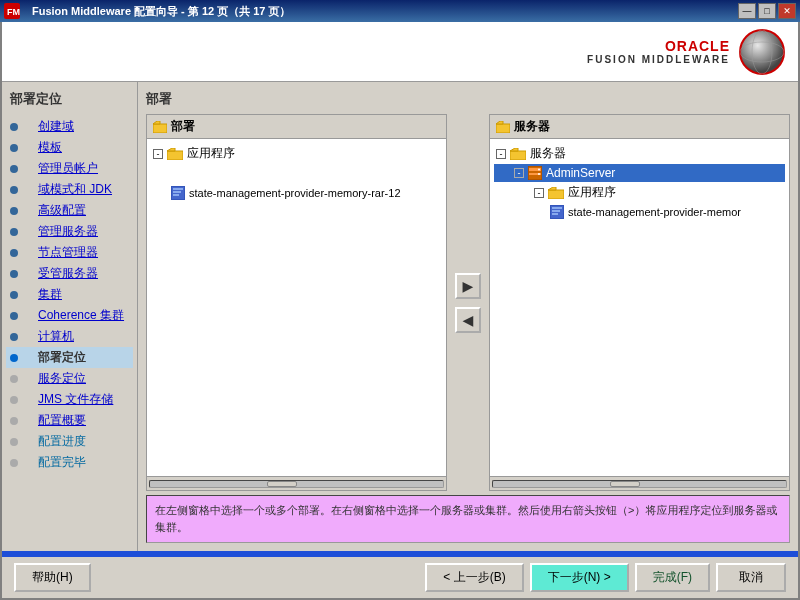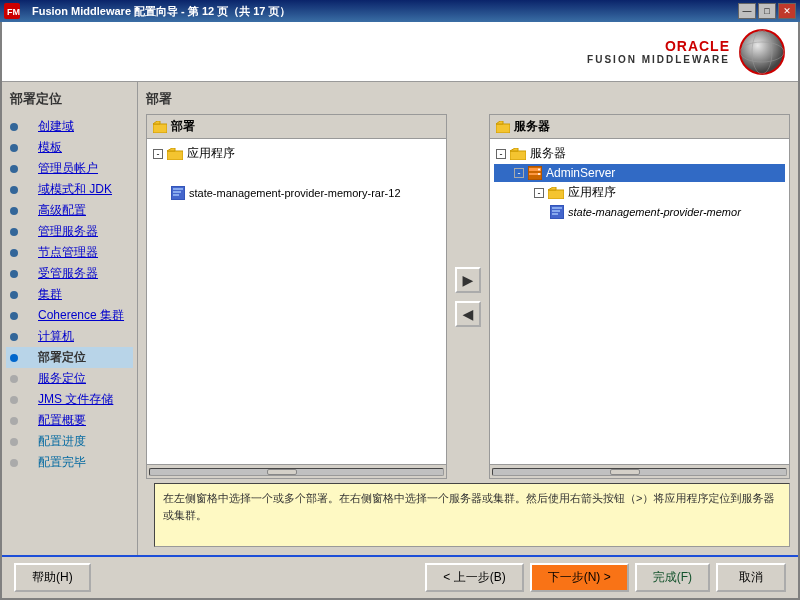--- a/index.html
+++ b/index.html
@@ -270,34 +270,33 @@
       align-items: center;
       justify-content: center;
       font-size: 14px;
       cursor: pointer;
       color: #333;
     }
 
     
     .description-area {
       border: 1px inset #999;
-      background: #fef9c3;
+      background: #f0abfc;
       padding: 6px 8px;
       font-size: 11px;
       color: #333;
       line-height: 1.5;
-      height: 64px;
+      height: 48px;
       margin-top: 4px;
-      margin-left: 8px;
     }
 
     
     .bottom-bar {
       background: #d4d0c8;
-      border-top: 2px solid #1d4ed8;
+      border-top: 6px solid #1d4ed8;
       padding: 6px 12px;
       display: flex;
       align-items: center;
       justify-content: space-between;
       gap: 43px;
     }
     .bottom-left {
       display: flex;
       gap: 8px;
     }
@@ -309,21 +308,21 @@
     .btn {
       padding: 4px 16px;
       background: #d4d0c8;
       border: 2px outset #fff;
       font-size: 12px;
       cursor: pointer;
       font-family: "SimSun", "宋体", sans-serif;
       min-width: 70px;
     }
     .btn.primary {
-      background: #f97316;
+      background: #5eead4;
       border: 2px outset #fff;
     }
   </style>
 </head>
 <body>
 
 <div class="title-bar">
   <div class="title-bar-left">
     <svg class="title-bar-icon" viewBox="0 0 16 16">
       <rect width="16" height="16" fill="#cc0000" rx="2"></rect>
@@ -518,21 +517,21 @@
 
             <div class="tree-item" style="padding-left:40px;">
               <span class="expand-icon">-</span>
               <svg width="16" height="12" viewBox="0 0 16 12">
                 <rect x="0" y="3" width="16" height="9" fill="#f4c430" stroke="#cc9900" stroke-width="1"></rect>
                 <path d="M0,3 L5,0 L8,0 L8,3 Z" fill="#f4c430" stroke="#cc9900" stroke-width="1"></path>
               </svg>
               <span>应用程序</span>
             </div>
 
-            <div class="tree-item" style="padding-left:56px;font-style:italic;">
+            <div class="tree-item" style="padding-left:56px;">
               <svg width="14" height="14" viewBox="0 0 14 14">
                 <rect width="14" height="14" fill="#4466cc" stroke="#2244aa" stroke-width="1" rx="1"></rect>
                 <rect x="2" y="2" width="10" height="2" fill="#88aaee"></rect>
                 <rect x="2" y="5" width="8" height="2" fill="#88aaee"></rect>
                 <rect x="2" y="8" width="6" height="2" fill="#88aaee"></rect>
               </svg>
               <span style="font-size:11px;">state-management-provider-memor</span>
             </div>
           </div>
           <div class="panel-scrollbar">

